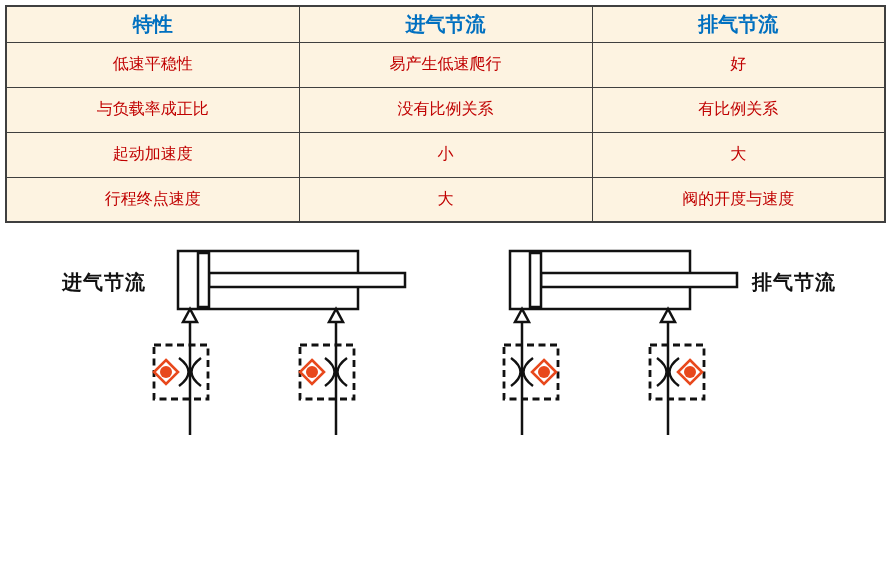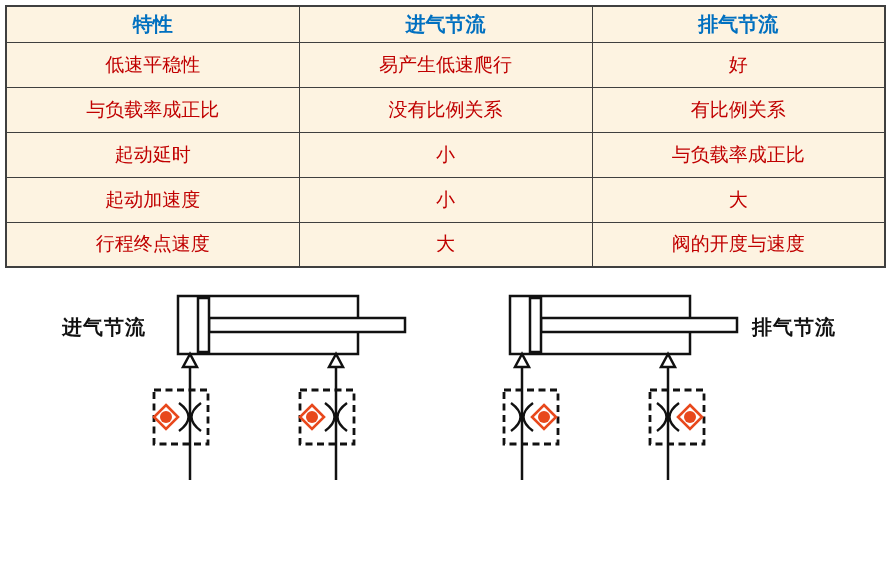--- a/index.html
+++ b/index.html
@@ -27,21 +27,21 @@
     text-align:center;vertical-align:middle;
     padding:0 12px;
   }
   th{
     color:var(--head-blue);
     font-size:20px;font-weight:bold;
     height:36px;
   }
   td{
     color:var(--body-red);
-    font-size:19px;
+    font-size:16px;
     height:45px;
   }
   .diagram-area{
     position:relative;
     height:190px;
     margin-top:22px;
   }
   .circuit-label{
     position:absolute;top:24px;
     font-size:20px;font-weight:bold;color:#111;
@@ -75,25 +75,20 @@
     <tbody>
         <tr>
           <td>低速平稳性</td>
           <td>易产生低速爬行</td>
           <td>好</td>
         </tr>
         <tr>
           <td>与负载率成正比</td>
           <td>没有比例关系</td>
           <td>有比例关系</td>
-        </tr>
-        <tr>
-          <td>起动延时</td>
-          <td>小</td>
-          <td>与负载率成正比</td>
         </tr>
         <tr>
           <td>起动加速度</td>
           <td>小</td>
           <td>大</td>
         </tr>
         <tr>
           <td>行程终点速度</td>
           <td>大</td>
           <td>阀的开度与速度</td>

